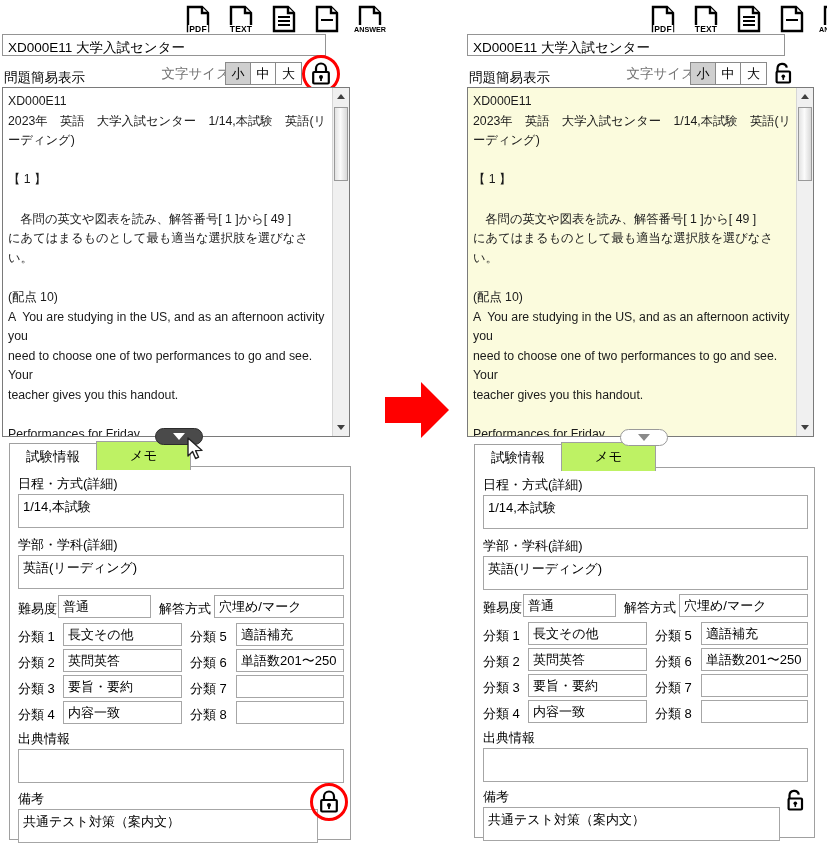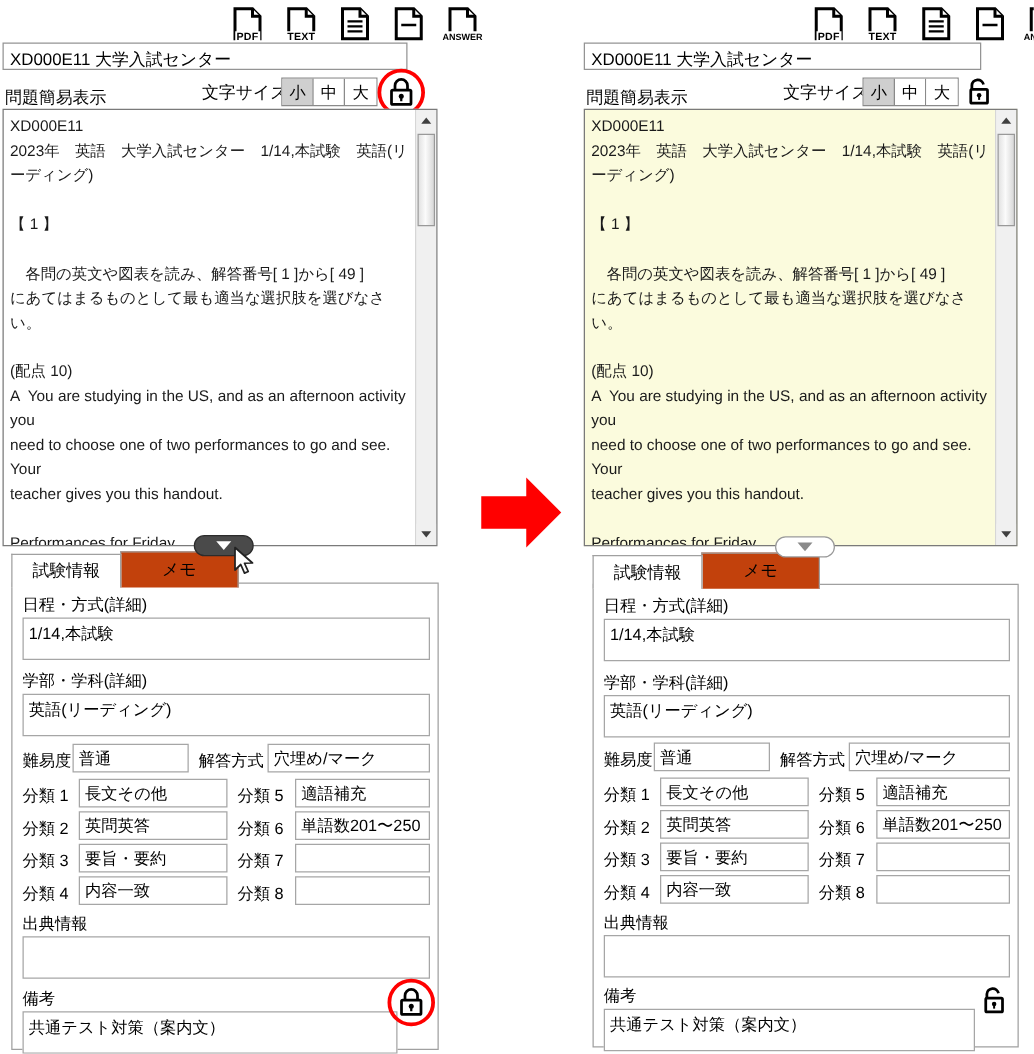--- a/index.html
+++ b/index.html
@@ -96,21 +96,21 @@
     position: absolute;
     left: 2px; top: 7px;
     font-size: 13.5px;
     color: #000;
     white-space: nowrap;
   }
   .size-label {
     position: absolute;
     right: 96px; top: 3px;
     font-size: 13.5px;
-    color: #000000;
+    color: #737373;
     white-space: nowrap;
   }
   .panel.right .size-label { right: 90px; }
 
   .size-group {
     position: absolute;
     right: 24px; top: 0px;
     display: flex;
     border: 1px solid #8a8a8a;
     height: 23px;
@@ -271,21 +271,21 @@
   }
   .panel.right .tabs { left: 9px; top: 442px; }
   .tab {
     height: 29px;
     display: flex; align-items: center; justify-content: center;
     font-size: 13.5px;
     color: #000;
     border: 1px solid #a0a0a0;
     border-bottom: none;
     cursor: pointer;
-    background: #c2410c;
+    background: #bef264;
   }
   .tab.active {
     background: #ffffff;
     height: 27px;
     position: relative;
     z-index: 5;
   }
   .tab.t1 { width: 88px; }
   .tab.t2 { width: 95px; margin-left: -1px; }
 

